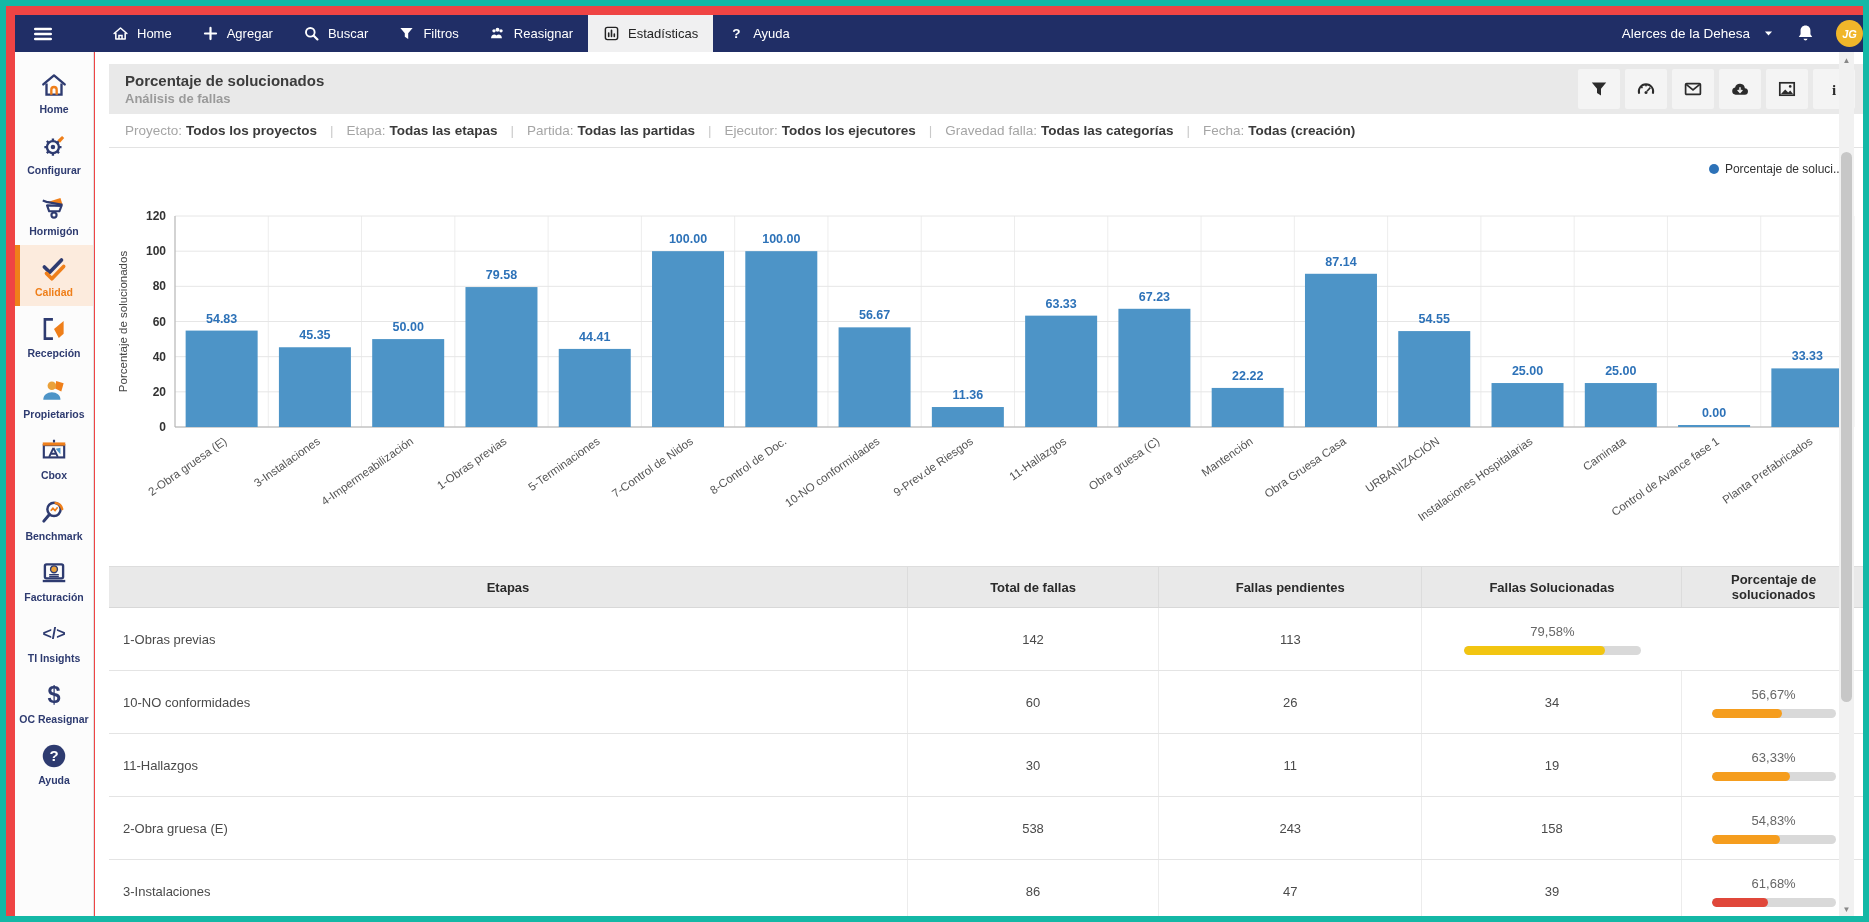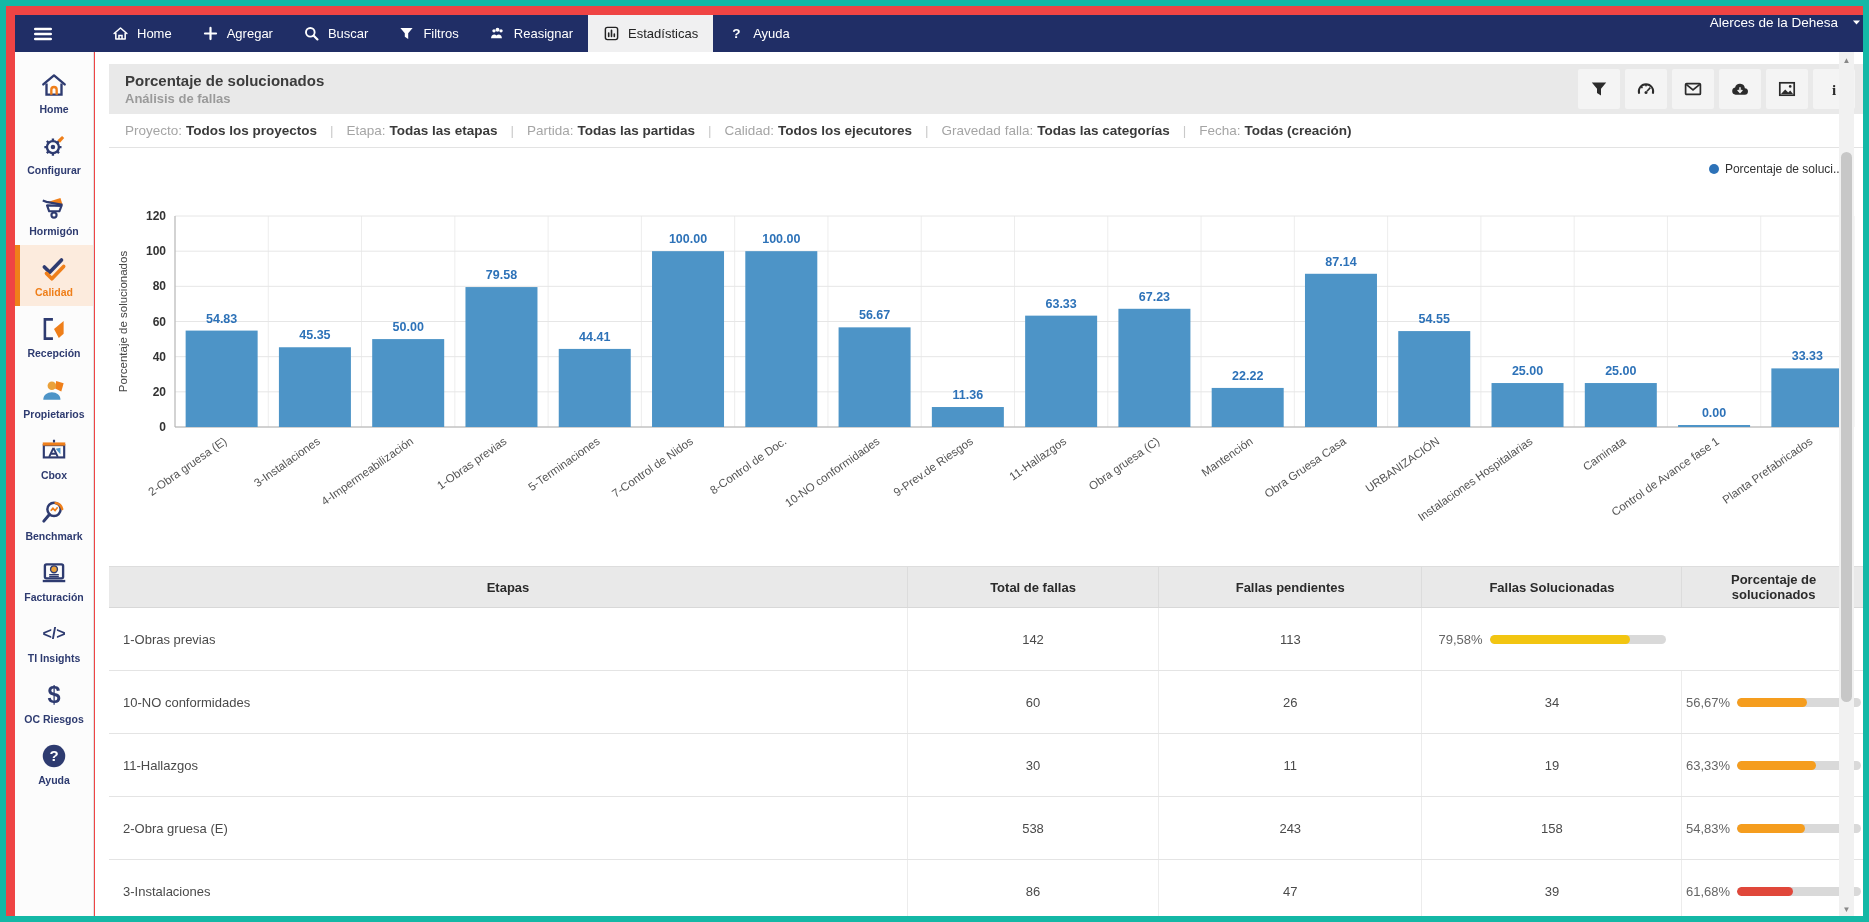--- a/index.html
+++ b/index.html
@@ -9,21 +9,21 @@
   .topnav{position:absolute;left:9px;top:9px;width:1850px;height:37px;background:#202e66;
           display:flex;align-items:stretch;}
   .hamburger{display:flex;align-items:center;justify-content:center;width:56px;color:#fff;cursor:pointer;}
   .hamburger .icn{width:22px;height:22px;}
   .nav-items{display:flex;align-items:stretch;margin-left:26px;}
   .nav-item{display:flex;align-items:center;gap:8px;padding:0 15px;color:#fff;font-size:13px;cursor:pointer;white-space:nowrap;}
   .nav-item.active{background:#f0f0f1;color:#232323;}
   .nav-item .icn{width:17px;height:17px;}
   .icn{display:inline-flex;}
   .icn svg{width:100%;height:100%;}
-  .nav-right{margin-left:auto;display:flex;align-items:center;gap:20px;padding-right:2px;color:#fff;flex-direction:column;}
+  .nav-right{margin-left:auto;display:flex;align-items:center;gap:20px;padding-right:2px;color:#fff;}
   .project-selector{display:flex;align-items:center;gap:12px;font-size:13.5px;cursor:pointer;}
   .project-selector .icn{width:13px;height:13px;}
   .bell{width:21px;height:21px;color:#fff;cursor:pointer;}
   .avatar{width:27px;height:27px;border-radius:50%;background:#f0b62a;color:#fff;font-size:11px;
           font-weight:bold;display:flex;align-items:center;justify-content:center;cursor:pointer;}
   
   .sidebar{position:absolute;left:9px;top:46px;width:79px;height:867px;background:#fcfcfc;
            border-right:1px solid #e0e0e0;box-sizing:border-box;padding-top:10px;}
   .side-item{position:relative;height:61px;display:flex;flex-direction:column;align-items:center;
              justify-content:center;gap:3px;cursor:pointer;}
@@ -57,21 +57,21 @@
   .dtable{margin-top:8px;font-size:13px;}
   .thead,.tr{display:grid;grid-template-columns:45.5% 14.3% 15% 14.8% 10.4%;}
   .thead{background:#e9e9e9;border-top:1px solid #ddd;border-bottom:1px solid #d8d8d8;}
   .th{min-height:40px;display:flex;align-items:center;justify-content:center;text-align:center;
       font-weight:bold;color:#2b2b2b;border-right:1px solid #dcdcdc;padding:4px 8px;box-sizing:border-box;}
   .th:last-child{border-right:none;}
   .tr{height:62px;border-bottom:1px solid #e4e4e4;}
   .td{display:flex;align-items:center;justify-content:center;color:#4a4a4a;border-right:1px solid #ececec;}
   .td:last-child{border-right:none;}
   .td.etapa{justify-content:flex-start;padding-left:14px;}
-  .td.pct{flex-direction:row;gap:7px;}
+  .td.pct{flex-direction:column;gap:7px;}
   .ptext{color:#666;}
   .ptrack{width:68%;height:9px;border-radius:5px;background:#d9d9d9;overflow:hidden;}
   .pfill{height:100%;border-radius:5px;}
   
   .vscroll{position:absolute;right:9px;top:46px;width:15px;height:867px;background:#f1f1f1;}
   .vscroll .arr{position:absolute;left:0;width:100%;text-align:center;font-size:8px;color:#888;line-height:12px;}
   .vscroll .arr.up{top:3px;}
   .vscroll .arr.down{bottom:3px;}
   .vscroll .thumb{position:absolute;left:2px;width:11px;top:100px;height:550px;background:#c7c7c7;border-radius:6px;}
 </style>
@@ -277,21 +277,21 @@
           </svg>
         </span>
         <div class="slabel">TI Insights</div>
       </div>
       <div class="side-item">
         <span class="icn">
           <svg viewBox="0 0 28 28">
             <text x="14" y="21.5" text-anchor="middle" font-size="22" font-weight="bold" fill="#2e3b70">$</text>
           </svg>
         </span>
-        <div class="slabel">OC Riesgos</div>
+        <div class="slabel">OC Reasignar</div>
       </div>
       <div class="side-item">
         <span class="icn">
           <svg viewBox="0 0 28 28">
             <circle cx="14" cy="14" r="10.5" fill="#2e3b70"></circle>
             <text x="14" y="19" text-anchor="middle" font-size="14" font-weight="bold" fill="#fff">?</text>
           </svg>
         </span>
         <div class="slabel">Ayuda</div>
       </div>
@@ -358,21 +358,21 @@
         </div>
     </div>
 
     <div class="filter-bar" id="filter-bar">
         <span class="fitem"><span class="flabel">Proyecto:</span><span class="fvalue">Todos los proyectos</span></span>
         <span class="fsep">|</span>
         <span class="fitem"><span class="flabel">Etapa:</span><span class="fvalue">Todas las etapas</span></span>
         <span class="fsep">|</span>
         <span class="fitem"><span class="flabel">Partida:</span><span class="fvalue">Todas las partidas</span></span>
         <span class="fsep">|</span>
-        <span class="fitem"><span class="flabel">Calidad:</span><span class="fvalue">Todos los ejecutores</span></span>
+        <span class="fitem"><span class="flabel">Ejecutor:</span><span class="fvalue">Todos los ejecutores</span></span>
         <span class="fsep">|</span>
         <span class="fitem"><span class="flabel">Gravedad falla:</span><span class="fvalue">Todas las categorías</span></span>
         <span class="fsep">|</span>
         <span class="fitem"><span class="flabel">Fecha:</span><span class="fvalue">Todas (creación)</span></span>
       </div>
 
     <div class="chart-area">
       <svg id="chart-svg" width="1756" height="410">
           <line x1="66" y1="68" x2="66" y2="279" stroke="#ededed" stroke-width="1"></line>
           <line x1="159.27777777777777" y1="68" x2="159.27777777777777" y2="279" stroke="#ededed" stroke-width="1"></line>

